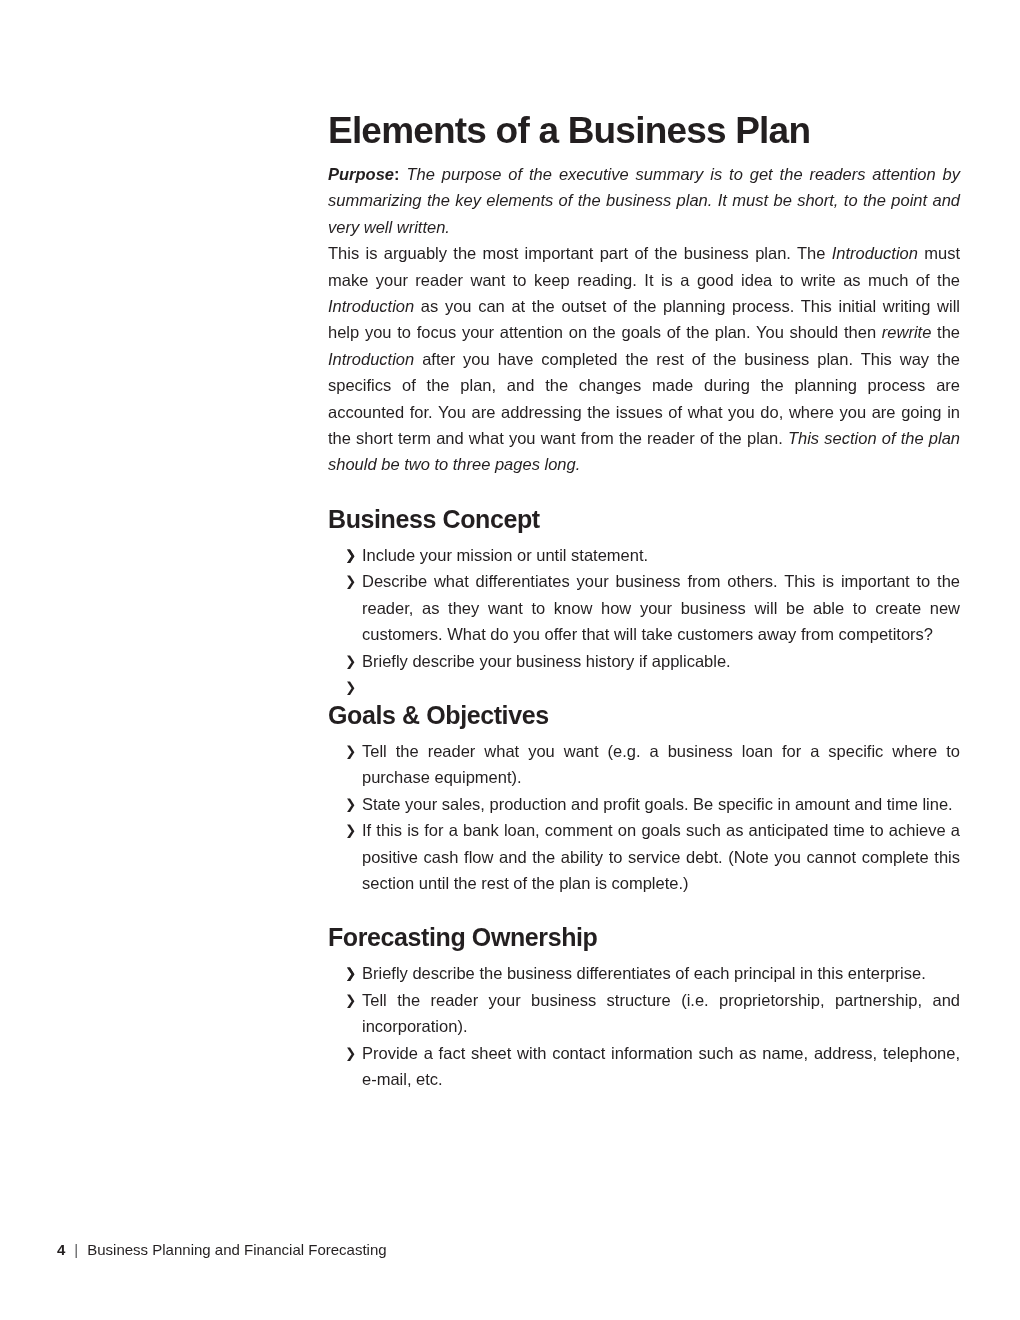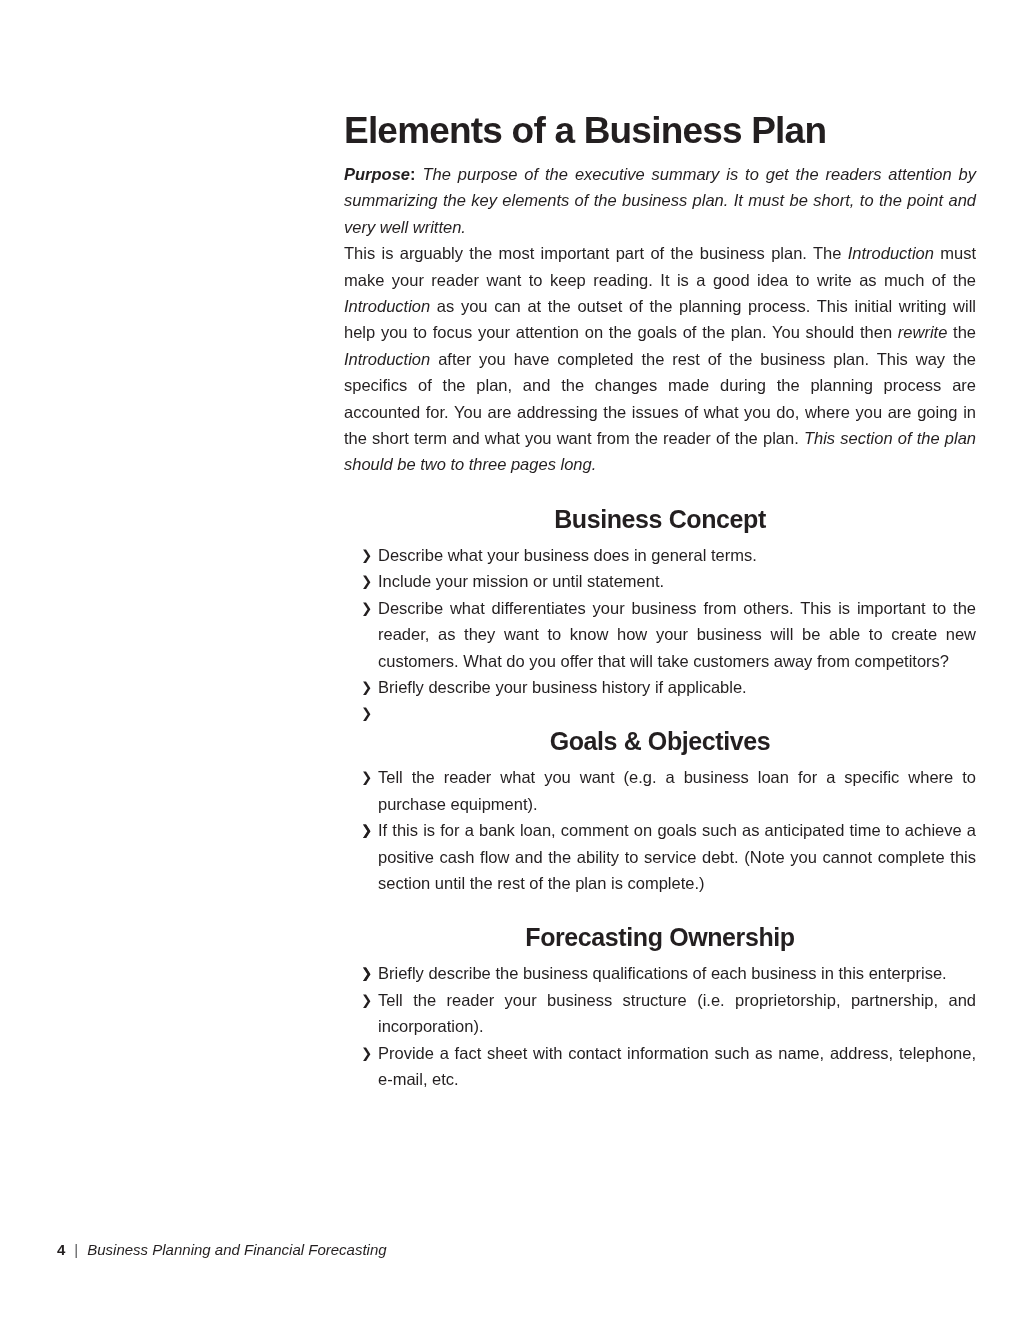--- a/index.html
+++ b/index.html
@@ -11,21 +11,21 @@
     position: relative;
     width: 1020px;
     height: 1320px;
     background: #ffffff;
     color: #231f20;
     font-family: "Liberation Sans", "DejaVu Sans", sans-serif;
     overflow: hidden;
   }
   .content {
     position: absolute;
-    left: 344px;
+    left: 328px;
     top: 110px;
     width: 632px;
   }
   .doc-title {
     margin: 0 0 9px 0;
     font-size: 37px;
     line-height: 42px;
     font-weight: bold;
     letter-spacing: -0.8px;
   }
@@ -39,21 +39,20 @@
   .run-bold-italic { font-weight: bold; }
   .run-bold { font-weight: bold; font-style: normal; }
   .run-italic { font-style: italic; }
   .run-normal { font-style: normal; }
   h2.section-heading {
     margin: 27px 0 9px 0;
     font-size: 25px;
     line-height: 28px;
     font-weight: bold;
     letter-spacing: -0.4px;
-    text-align: center;
   }
   ul.bullet-list {
     list-style: none;
     margin: 0;
     padding: 0 0 0 17px;
   }
   ul.bullet-list li {
     position: relative;
     padding-left: 17px;
     font-size: 16.5px;
@@ -77,59 +76,59 @@
     line-height: 20px;
     display: flex;
     align-items: baseline;
   }
   .footer .page-num { font-weight: bold; }
   .footer .sep {
     margin: 0 9px;
     color: #58595b;
     font-weight: normal;
   }
-  .footer .book-title { font-style: italic; }
+  .footer .book-title { }
 </style>
 </head>
 <body>
 
 <div class="page">
   <div class="content">
 
     <h1 class="doc-title">Elements of a Business Plan</h1>
 
     <p class="para purpose-para"><span class="run-bold-italic">Purpose</span><span class="run-bold">: </span><span class="run-italic">The purpose of the executive summary is to get the readers attention by summarizing the key elements of the business plan.  It must be short, to the point and very well written.</span></p>
 
     <p class="para"><span class="run-normal">This is arguably the most important part of the business plan. The </span><span class="run-italic">Introduction</span><span class="run-normal"> must make your reader want to keep reading.  It is a good idea to write as much of the </span><span class="run-italic">Introduction</span><span class="run-normal"> as you can at the outset of the planning process. This initial writing will help you to focus your attention on the goals of the plan. You should then </span><span class="run-italic">rewrite</span><span class="run-normal"> the </span><span class="run-italic">Introduction</span><span class="run-normal"> after you have completed the rest of the business plan. This way the specifics of the plan, and the changes made during the planning process are accounted for. You are addressing the issues of what you do, where you are going in the short term and what you want from the reader of the plan.  </span><span class="run-italic">This section of the plan should be two to three pages long.</span></p>
 
     <section>
       <h2 class="section-heading">Business Concept</h2>
       <ul class="bullet-list">
-          <li><span class="bullet">❯</span><span>Describe what your business does in general terms.</span></li>
+          <li><span class="bullet">❯</span></li>
           <li><span class="bullet">❯</span><span>Include your mission or until statement.</span></li>
           <li><span class="bullet">❯</span><span>Describe what differentiates your business from others. This is important to the reader, as they want to know how your business will be able to create new customers.  What do you offer that will take customers away from competitors?</span></li>
           <li><span class="bullet">❯</span><span>Briefly describe your business history if applicable.</span></li>
           <li><span class="bullet">❯</span></li>
         </ul>
     </section>
 
     <section>
       <h2 class="section-heading">Goals &amp; Objectives</h2>
       <ul class="bullet-list">
           <li><span class="bullet">❯</span><span>Tell the reader what you want (e.g. a business loan for a specific where to purchase equipment).</span></li>
-          <li><span class="bullet">❯</span></li>
+          <li><span class="bullet">❯</span><span>State your sales, production and profit goals.  Be specific in amount and time line.</span></li>
           <li><span class="bullet">❯</span><span>If this is for a bank loan, comment on goals such as anticipated time to achieve a positive cash flow and the ability to service debt.  (Note you cannot complete this section until the rest of the plan is complete.)</span></li>
         </ul>
     </section>
 
     <section>
       <h2 class="section-heading">Forecasting Ownership</h2>
       <ul class="bullet-list">
           <li><span class="bullet">❯</span></li>
-          <li><span class="bullet">❯</span><span>Briefly describe the business qualifications of each business in this enterprise.</span></li>
+          <li><span class="bullet">❯</span><span>Briefly describe the business differentiates of each principal in this enterprise.</span></li>
           <li><span class="bullet">❯</span><span>Tell the reader your business structure (i.e. proprietorship, partnership, and incorporation).</span></li>
           <li><span class="bullet">❯</span><span>Provide a fact sheet with contact information such as name, address, telephone, e-mail, etc.</span></li>
         </ul>
     </section>
 
   </div>
 
   <div class="footer">
     <span class="page-num">4</span>
     <span class="sep">|</span>

